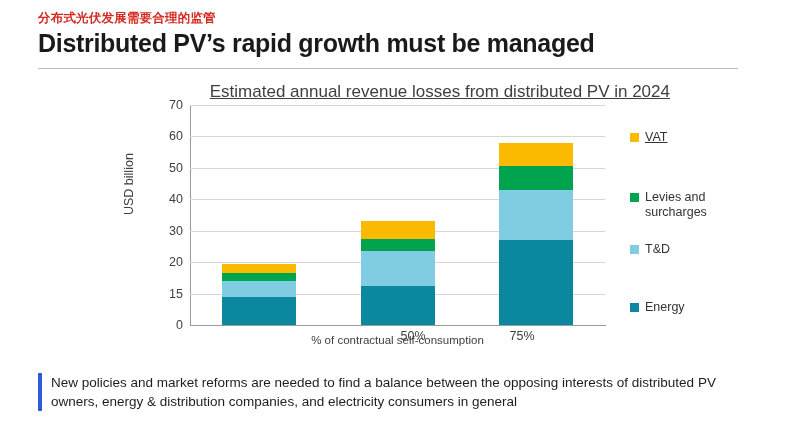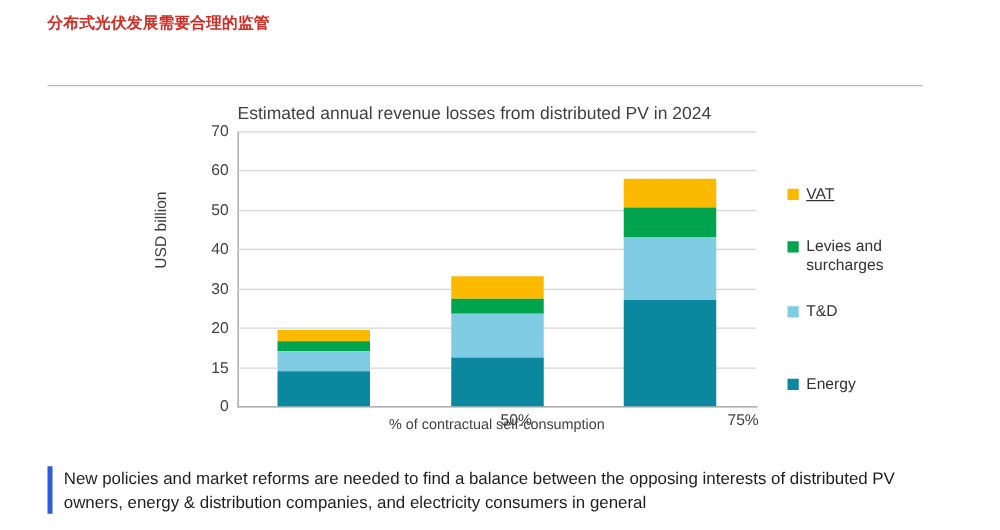--- a/index.html
+++ b/index.html
@@ -38,24 +38,25 @@
   .header-rule{
     position:absolute;left:38px;top:68px;width:700px;height:1px;
     background:#b9b9b9;
   }
   
   .chart-wrap{
     position:absolute;left:110px;top:78px;width:640px;height:285px;
   }
   .chart-title{
     position:absolute;left:80px;top:4px;width:480px;
-    text-align:left;
-    font-size:14px;
+    text-align:right;
+    font-size:17px;
     color:#3f3f3f;
     white-space:nowrap;
+    text-decoration:underline;
   }
   
   .plot{
     position:absolute;left:80px;top:27px;width:415px;height:220px;
   }
   .gridline{
     position:absolute;left:0;width:415px;height:1px;background:#d6d6d6;
   }
   .axis-y-line{
     position:absolute;left:0;top:0;width:1px;height:221px;background:#9a9a9a;
@@ -119,20 +120,21 @@
     font-size:13.5px;color:#1e1e1e;line-height:19px;
   }
 </style>
 </head>
 <body>
 
 <div class="slide">
 
   <div class="header">
     <div class="kicker">分布式光伏发展需要合理的监管</div>
+    <div class="headline">Distributed PV’s rapid growth must be managed</div>
   </div>
   <div class="header-rule"></div>
 
   <div class="chart-wrap">
     <div class="chart-title">Estimated annual revenue losses from distributed PV in 2024</div>
 
     <div class="ylabel">USD billion</div>
 
     <div class="plot" id="plot">
       <div class="axis-y-line"></div>
@@ -164,27 +166,27 @@
           <div class="seg" style="height: 12.5714px; background: rgb(0, 164, 78);"></div>
           <div class="seg" style="height: 17.2857px; background: rgb(251, 186, 0);"></div>
         </div>
         <div class="xtick" style="left: 168px;">50%</div>
         <div class="bar" style="left: 308.833px;">
           <div class="seg" style="height: 84.8571px; background: rgb(12, 135, 160);"></div>
           <div class="seg" style="height: 50.2857px; background: rgb(127, 204, 227);"></div>
           <div class="seg" style="height: 23.5714px; background: rgb(0, 164, 78);"></div>
           <div class="seg" style="height: 23.5714px; background: rgb(251, 186, 0);"></div>
         </div>
-        <div class="xtick" style="left: 307px; text-align: right;">75%</div>
+        <div class="xtick" style="left: 277px;">75%</div>
       </div>
 
     <div class="xlabel">% of contractual self-consumption</div>
 
     <div class="legend" id="legend">
-        <div class="legend-item" style="top: 18px; text-decoration: underline;">
+        <div class="legend-item" style="top: 0px; text-decoration: underline;">
           <span class="swatch" style="background: rgb(251, 186, 0);"></span>
           <span class="legend-text">VAT</span>
         </div>
         <div class="legend-item" style="top: 60px;">
           <span class="swatch" style="background: rgb(0, 164, 78);"></span>
           <span class="legend-text">Levies and
 surcharges</span>
         </div>
         <div class="legend-item" style="top: 112px;">
           <span class="swatch" style="background: rgb(127, 204, 227);"></span>

